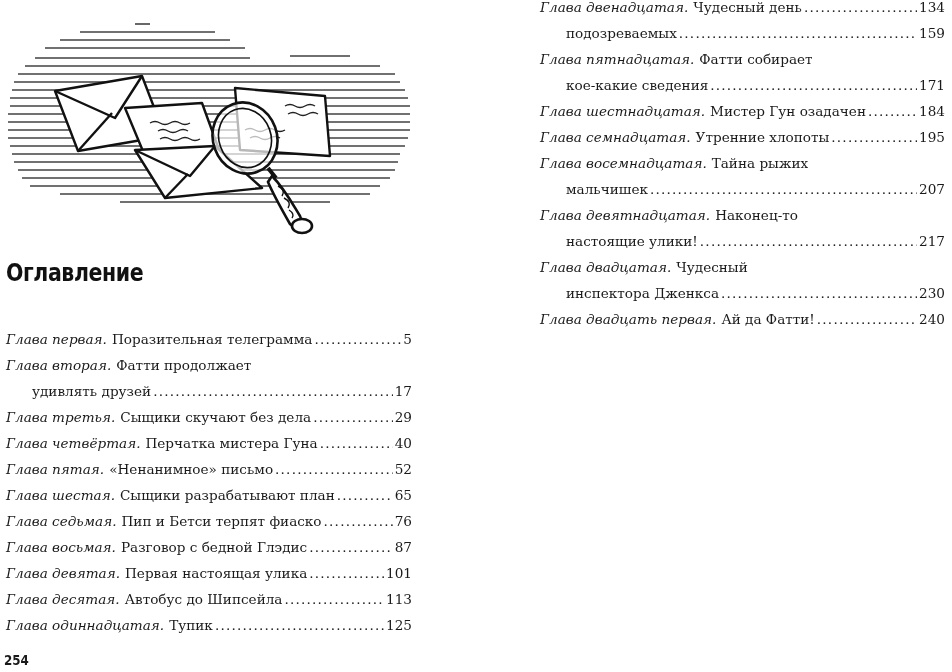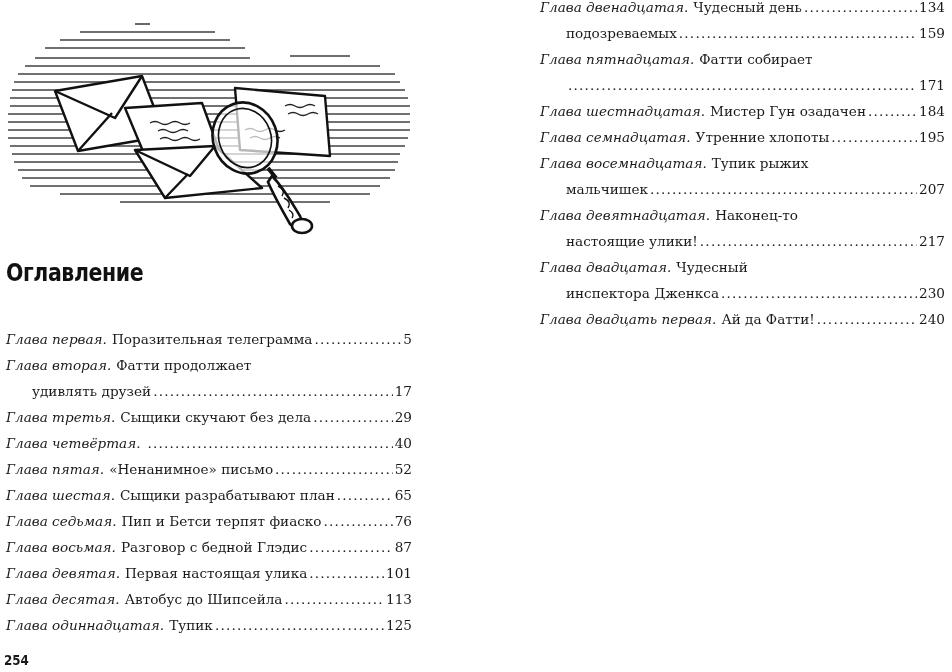--- a/index.html
+++ b/index.html
@@ -122,20 +122,21 @@
 
   <div class="line">
       <span class="ch-label">Глава третья.</span>
       <span class="title">Сыщики скучают без дела</span>
       <span class="dots"></span>
       <span class="page">29</span>
     </div>
 
   <div class="line">
       <span class="ch-label">Глава четвёртая.</span>
+      <span class="title">Перчатка мистера Гуна</span>
       <span class="dots"></span>
       <span class="page">40</span>
     </div>
 
   <div class="line">
       <span class="ch-label">Глава пятая.</span>
       <span class="title">«Ненанимное» письмо</span>
       <span class="dots"></span>
       <span class="page">52</span>
     </div>
@@ -196,41 +197,42 @@
       <span class="title">подозреваемых</span>
       <span class="dots"></span>
       <span class="page">159</span>
     </div>
 
   <div class="line">
       <span class="ch-label">Глава пятнадцатая.</span>
       <span class="title">Фатти собирает</span>
     </div>
   <div class="line cont">
+      <span class="title">кое-какие сведения</span>
       <span class="dots"></span>
       <span class="page">171</span>
     </div>
 
   <div class="line">
       <span class="ch-label">Глава шестнадцатая.</span>
       <span class="title">Мистер Гун озадачен</span>
       <span class="dots"></span>
       <span class="page">184</span>
     </div>
 
   <div class="line">
       <span class="ch-label">Глава семнадцатая.</span>
       <span class="title">Утренние хлопоты</span>
       <span class="dots"></span>
       <span class="page">195</span>
     </div>
 
   <div class="line">
       <span class="ch-label">Глава восемнадцатая.</span>
-      <span class="title">Тупик рыжих</span>
+      <span class="title">Тайна рыжих</span>
     </div>
   <div class="line cont">
       <span class="title">мальчишек</span>
       <span class="dots"></span>
       <span class="page">207</span>
     </div>
 
   <div class="line">
       <span class="ch-label">Глава девятнадцатая.</span>
       <span class="title">Наконец-то</span>

